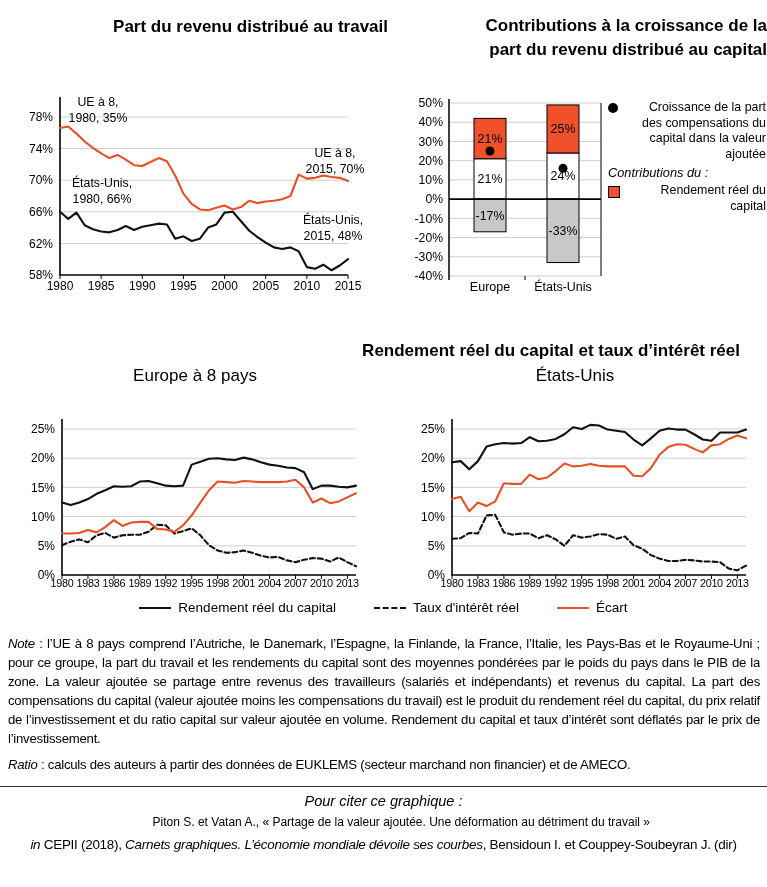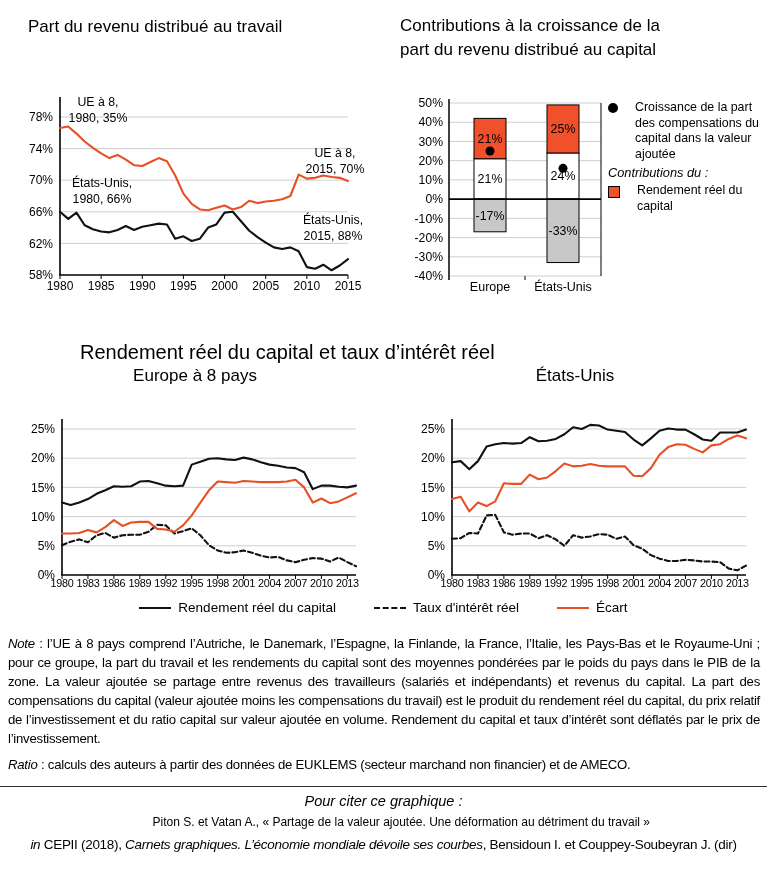--- a/index.html
+++ b/index.html
@@ -1,24 +1,24 @@
 <!DOCTYPE html>
 <html><head>
 <meta charset="utf-8">
 <style>
   html,body{margin:0;padding:0;}
   body{width:767px;height:887px;position:relative;background:#fff;color:#000;
        font-family:"Liberation Sans",sans-serif;overflow:hidden;}
-  .title{position:absolute;font-weight:normal;font-size:17px;text-align:left;}
+  .title{position:absolute;font-weight:bold;font-size:17px;text-align:right;}
   .subtitle{position:absolute;font-size:17px;text-align:center;}
   svg{position:absolute;overflow:visible;}
   svg text{font-family:"Liberation Sans",sans-serif;fill:#000;}
   .ann{position:absolute;font-size:12.3px;line-height:15.5px;text-align:center;}
   .bar-legend{position:absolute;left:608px;top:100px;width:158px;}
-  .bl-item{display:flex;gap:17px;font-size:12.4px;line-height:15.6px;margin-bottom:3px;}
+  .bl-item{display:flex;gap:17px;font-size:12.4px;line-height:15.6px;margin-bottom:3px;text-align:right;}
   .bl-dot{width:10px;height:10px;background:#000;border-radius:50%;flex:none;margin-top:3px;}
   .bl-sq{width:10px;height:10px;border:1px solid #000;flex:none;margin-top:3px;}
   .bl-head{font-style:italic;font-size:12.8px;margin:3px 3px 3px 0;}
   .line-legend{position:absolute;left:0;top:600px;width:767px;display:flex;
                justify-content:center;gap:38px;font-size:13.5px;}
   .ll-item{display:flex;align-items:center;}
   .ll-line{display:inline-block;width:32px;margin-right:7px;}
   .ll-solid{border-top:2.2px solid #111;}
   .ll-dashed{border-top:2.2px dashed #111;}
   .ll-red{border-top:2.2px solid #e84f25;}
@@ -83,21 +83,21 @@
 <div class="ann" style="left:56px;top:176px;width:92px">
   <span>États-Unis,</span><br>
   <span>1980, 66%</span>
 </div>
 <div class="ann" style="left:299px;top:146px;width:72px">
   <span>UE à 8,</span><br>
   <span>2015, 70%</span>
 </div>
 <div class="ann" style="left:292px;top:213px;width:82px">
   <span>États-Unis,</span><br>
-  <span>2015, 88%</span>
+  <span>2015, 48%</span>
 </div>
 
 <svg id="svg-contrib" style="left:400px;top:95px" width="212" height="212">
     <line x1="49" x2="201" y1="8" y2="8" stroke="#cfcfcf" stroke-width="1"></line>
     <text x="43" y="12.2" font-size="12.2" text-anchor="end">50%</text>
     <line x1="49" x2="201" y1="27.22222222222222" y2="27.22222222222222" stroke="#cfcfcf" stroke-width="1"></line>
     <text x="43" y="31.42222222222222" font-size="12.2" text-anchor="end">40%</text>
     <line x1="49" x2="201" y1="46.44444444444444" y2="46.44444444444444" stroke="#cfcfcf" stroke-width="1"></line>
     <text x="43" y="50.644444444444446" font-size="12.2" text-anchor="end">30%</text>
     <line x1="49" x2="201" y1="65.66666666666667" y2="65.66666666666667" stroke="#cfcfcf" stroke-width="1"></line>
@@ -140,21 +140,21 @@
     <span class="bl-dot"></span>
     <span>Croissance de la part des compensations du capital dans la valeur ajoutée</span>
   </div>
   <div class="bl-head">Contributions du :</div>
   <div class="bl-item">
     <span class="bl-sq" style="background:#f0502a"></span>
     <span>Rendement réel du capital</span>
   </div>
 </div>
 
-<div class="title" style="left:80px;top:341px;width:660px;font-size:20px">Rendement réel du capital et taux d’intérêt réel</div>
+<div class="title" style="left:80px;top:341px;width:660px;font-size:17px">Rendement réel du capital et taux d’intérêt réel</div>
 <div class="subtitle" style="left:60px;top:366px;width:270px">Europe à 8 pays</div>
 <div class="subtitle" style="left:440px;top:366px;width:270px">États-Unis</div>
 
 <svg id="svg-eu" style="left:0;top:405px" width="380" height="198">
     <line x1="62" x2="356" y1="24" y2="24" stroke="#cfcfcf" stroke-width="1"></line>
     <text x="55" y="28.2" font-size="12" text-anchor="end">25%</text>
     <line x1="62" x2="356" y1="53.2" y2="53.2" stroke="#cfcfcf" stroke-width="1"></line>
     <text x="55" y="57.400000000000006" font-size="12" text-anchor="end">20%</text>
     <line x1="62" x2="356" y1="82.4" y2="82.4" stroke="#cfcfcf" stroke-width="1"></line>
     <text x="55" y="86.60000000000001" font-size="12" text-anchor="end">15%</text>

